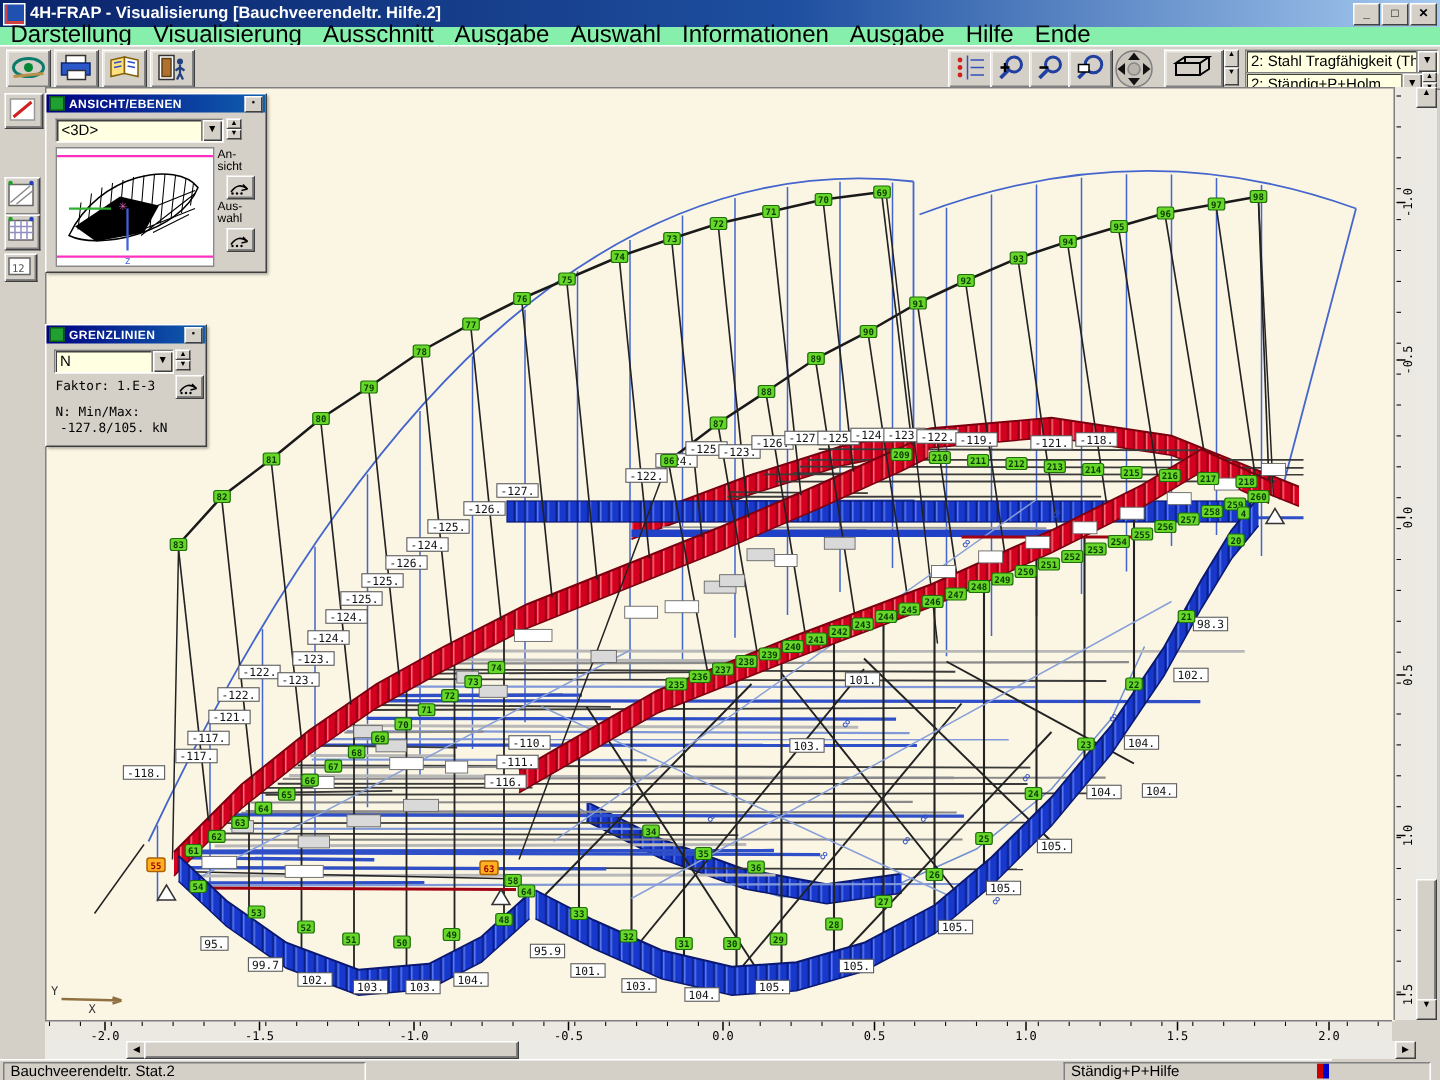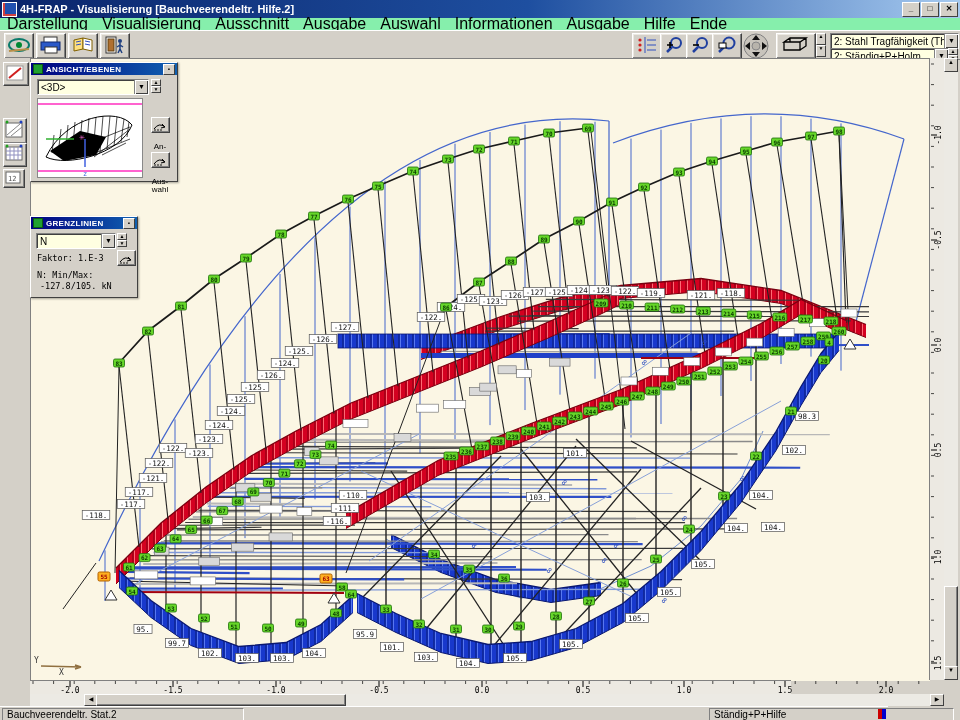--- a/index.html
+++ b/index.html
@@ -38,24 +38,24 @@
   #canvas{left:30px;top:58px;width:899px;height:622px;background:#FBF6E4;border-left:1px solid #808080;border-top:1px solid #808080;}
   
   .panel{background:#D4D0C8;border:1px solid;border-color:#fff #404040 #404040 #fff;
          box-shadow:1px 1px 2px rgba(0,0,0,.35);z-index:40;}
   .ptitle{height:12px;background:linear-gradient(90deg,#000080,#1060B0);display:flex;align-items:center;color:#fff;
           font-size:8px;font-weight:bold;letter-spacing:.3px;}
   .picon{width:8px;height:8px;background:#20A030;border:1px solid #0A5A14;margin:0 3px 0 2px;}
   .pclose{margin-left:auto;margin-right:2px;width:10px;height:9px;background:#D4D0C8;border:1px solid;
           border-color:#fff #404040 #404040 #fff;font-size:6px;line-height:8px;text-align:center;color:#000;}
   .ptext{white-space:nowrap;}
-  .plabel{font-size:8px;color:#000;text-align:center;line-height:8px;font-family:"Liberation Sans",sans-serif;margin-top:44px;}
+  .plabel{font-size:8px;color:#000;text-align:left;line-height:8px;font-family:"Liberation Sans",sans-serif;}
   .micro{font-family:"DejaVu Sans Mono",monospace;font-size:8.5px;color:#000;}
   
-  #ruler-b{left:30px;top:680px;width:761px;height:14px;background:#ECE9E2;border-top:1px solid #808080;text-align:center;}
+  #ruler-b{left:30px;top:680px;width:898px;height:14px;background:#ECE9E2;border-top:1px solid #808080;text-align:center;}
   #ruler-r{left:929px;top:58px;width:14px;height:622px;background:#ECE9E2;border-left:1px solid #808080;}
   .sbar{background:#ECEAE4;}
   #hscroll{left:30px;top:694px;width:914px;height:12px;}
   #vscroll{left:944px;top:58px;width:14px;height:622px;}
   .sbtn{position:absolute;background:#D4D0C8;border:1px solid;border-color:#fff #404040 #404040 #fff;
         font-size:6px;color:#000;text-align:center;}
   .sthumb{position:absolute;background:#D4D0C8;border:1px solid;border-color:#fff #404040 #404040 #fff;
           box-shadow:inset -1px -1px 0 #808080;}
   #statusbar{left:0;top:706px;width:888px;height:14px;background:#D4D0C8;border-top:1px solid #fff;}
   .sseg{position:absolute;top:1px;height:11px;border:1px solid;border-color:#808080 #fff #fff #808080;

